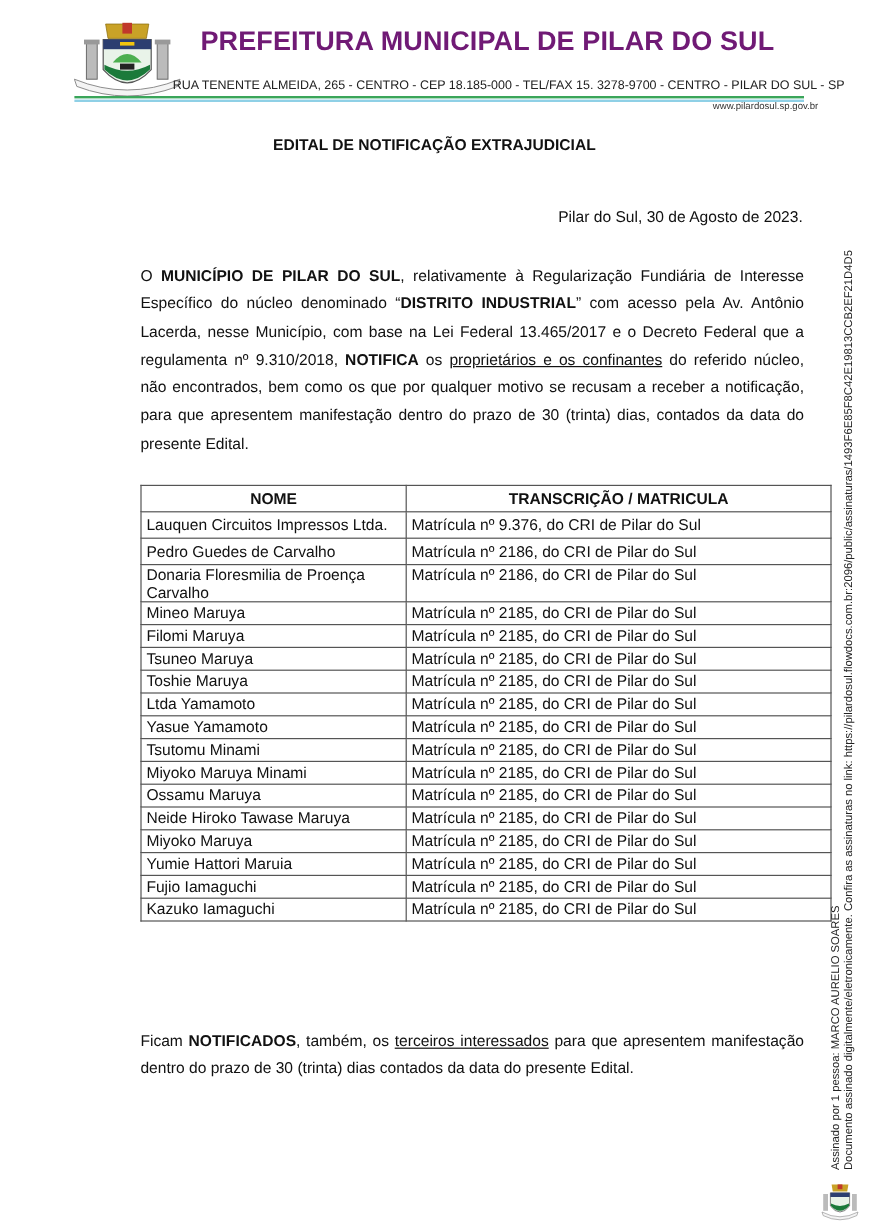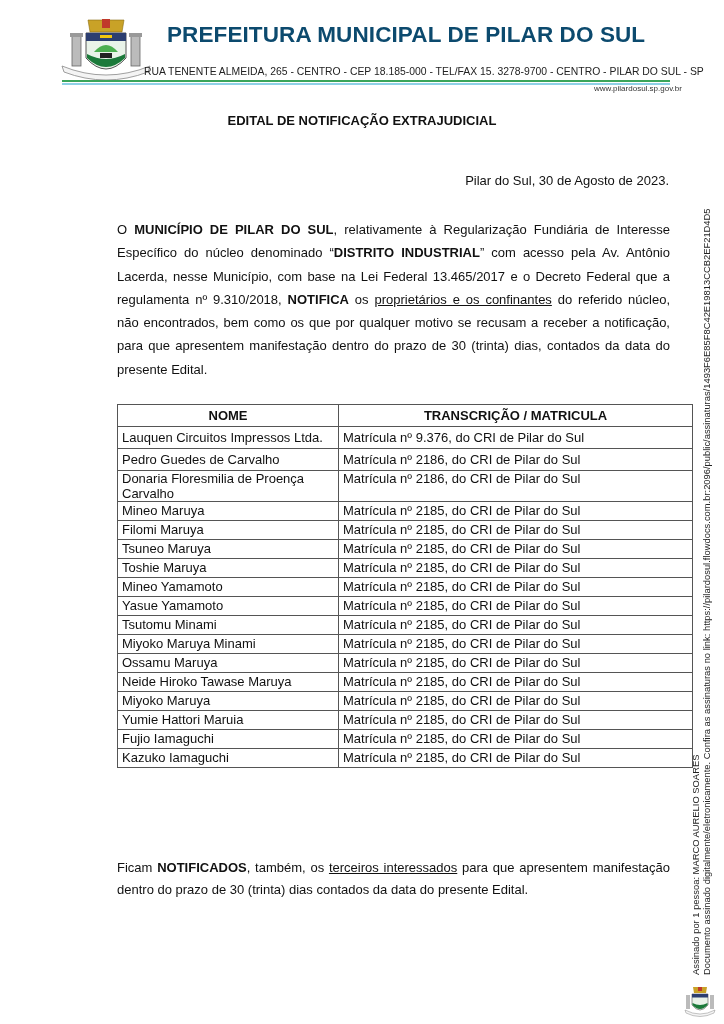--- a/index.html
+++ b/index.html
@@ -1,21 +1,21 @@
 <!DOCTYPE html>
 <html><head>
   <meta charset="utf-8">
   <style>
     html, body { margin: 0; padding: 0; background: #ffffff; }
     body { width: 724px; height: 1024px; position: relative; overflow: hidden; font-family: "Liberation Sans", sans-serif; color: #111; }
 
     
     .header { position: absolute; left: 0; top: 0; width: 724px; height: 100px; }
     .crest { position: absolute; left: 58px; top: 14px; width: 96px; height: 68px; }
-    .title-main { position: absolute; left: 167px; top: 22px; font-size: 22.5px; font-weight: bold; color: #0c4a6e; letter-spacing: 0.1px; white-space: nowrap; }
+    .title-main { position: absolute; left: 167px; top: 22px; font-size: 22.5px; font-weight: bold; color: #701a75; letter-spacing: 0.1px; white-space: nowrap; }
     .title-sub { position: absolute; left: 308px; top: 52px; font-size: 10.5px; font-weight: bold; color: #1e8bc3; white-space: nowrap; }
     .address { position: absolute; left: 144px; top: 66px; font-size: 10.4px; color: #222; white-space: nowrap; }
     .hr-green { position: absolute; left: 62px; top: 80px; width: 608px; height: 2px; background: #3aa55a; }
     .hr-blue { position: absolute; left: 62px; top: 83px; width: 608px; height: 2px; background: #8fd0e6; }
     .website { position: absolute; left: 594px; top: 84px; font-size: 8px; color: #333; white-space: nowrap; }
 
     
     .doc-title { position: absolute; left: 0; width: 724px; top: 113px; text-align: center; font-size: 13px; font-weight: bold; }
     .date-line { position: absolute; right: 55px; top: 173px; font-size: 13px; }
     .para { position: absolute; left: 117px; width: 553px; top: 218px; font-size: 13px; line-height: 23.3px; text-align: justify; }
@@ -104,21 +104,21 @@
       </tr>
       <tr class="r-norm">
         <td class="c1">Tsuneo Maruya</td>
         <td>Matrícula nº 2185, do CRI de Pilar do Sul</td>
       </tr>
       <tr class="r-norm">
         <td class="c1">Toshie Maruya</td>
         <td>Matrícula nº 2185, do CRI de Pilar do Sul</td>
       </tr>
       <tr class="r-norm">
-        <td class="c1">Mineo Yamamoto</td>
+        <td class="c1">Ltda Yamamoto</td>
         <td>Matrícula nº 2185, do CRI de Pilar do Sul</td>
       </tr>
       <tr class="r-norm">
         <td class="c1">Yasue Yamamoto</td>
         <td>Matrícula nº 2185, do CRI de Pilar do Sul</td>
       </tr>
       <tr class="r-norm">
         <td class="c1">Tsutomu Minami</td>
         <td>Matrícula nº 2185, do CRI de Pilar do Sul</td>
       </tr>

